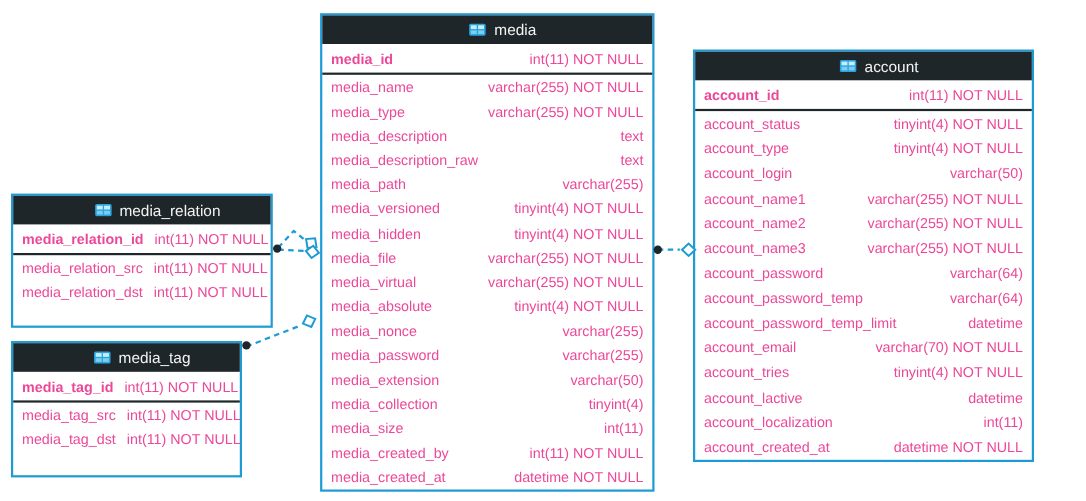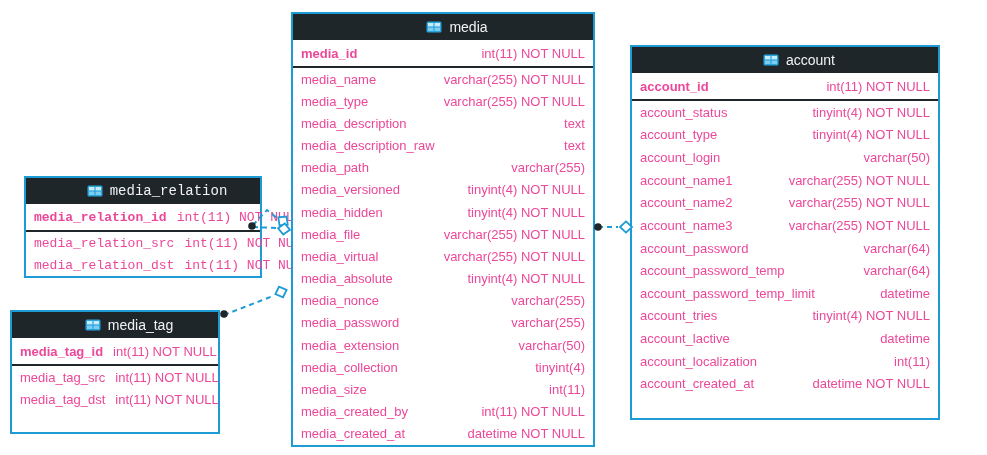--- a/index.html
+++ b/index.html
@@ -35,21 +35,21 @@
     display:flex;justify-content:space-between;align-items:center;
     padding:0 8px;
     font-size:13px;color:#ec4899;
     white-space:nowrap;
   }
   .rows .row{height:var(--rowh,22.5px);}
   .col-name{text-align:left;}
   .col-name.pk{font-weight:bold;}
   .col-type{text-align:right;margin-left:10px;}
 
-  .t-media-relation{left:24px;top:176px;width:238px;height:102px;font-family:Liberation Mono, monospace;--rowh:22px;}
+  .t-media-relation{left:10px;top:176px;width:238px;height:122px;--rowh:22px;}
   .t-media-tag{left:10px;top:310px;width:210px;height:124px;--rowh:22.5px;}
   .t-media{left:291px;top:12px;width:304px;height:435px;--rowh:22.18px;}
   .t-account{left:630px;top:45px;width:310px;height:375px;--rowh:22.64px;}
 
   .rel-line{fill:none;stroke:#1d9bd5;stroke-width:2;stroke-dasharray:5 4;}
   .rel-diamond{fill:#ffffff;stroke:#1d9bd5;stroke-width:1.8;}
   .rel-dot{fill:#1e262a;}
 </style>
 </head>
 <body>
@@ -281,20 +281,24 @@
         <div class="row">
           <span class="col-name">account_password_temp</span>
           <span class="col-type">varchar(64)</span>
         </div>
 
         <div class="row">
           <span class="col-name">account_password_temp_limit</span>
           <span class="col-type">datetime</span>
         </div>
 
+        <div class="row">
+          <span class="col-name">account_email</span>
+          <span class="col-type">varchar(70) NOT NULL</span>
+        </div>
 
         <div class="row">
           <span class="col-name">account_tries</span>
           <span class="col-type">tinyint(4) NOT NULL</span>
         </div>
 
         <div class="row">
           <span class="col-name">account_lactive</span>
           <span class="col-type">datetime</span>
         </div>

